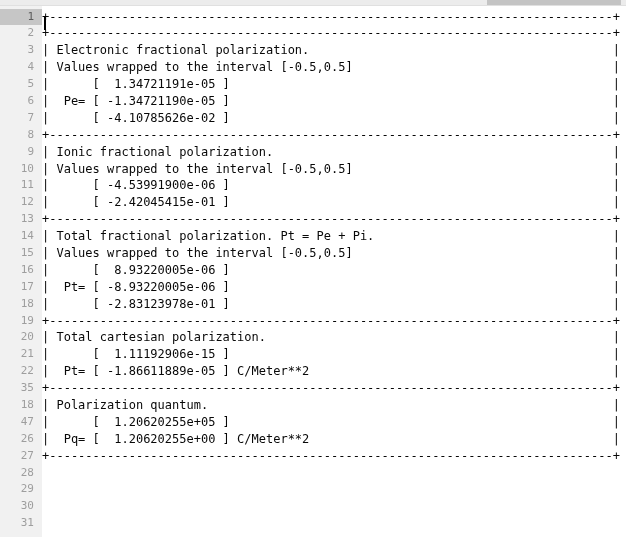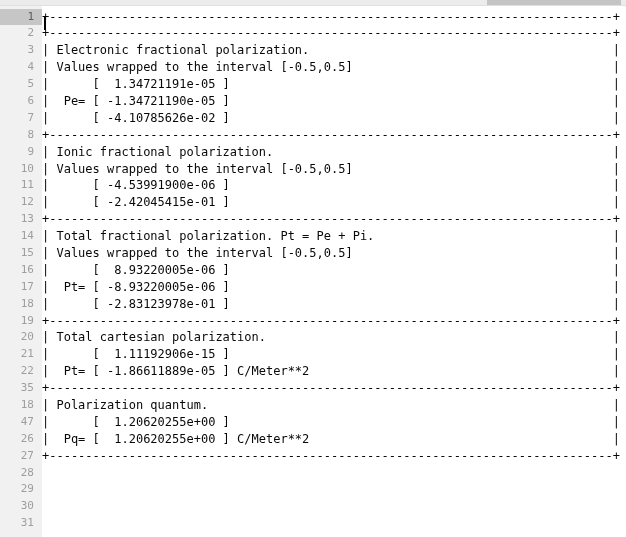--- a/index.html
+++ b/index.html
@@ -90,18 +90,18 @@
       <div class="code-line">| Values wrapped to the interval [-0.5,0.5]                                    |</div>
       <div class="code-line">|      [  8.93220005e-06 ]                                                     |</div>
       <div class="code-line">|  Pt= [ -8.93220005e-06 ]                                                     |</div>
       <div class="code-line">|      [ -2.83123978e-01 ]                                                     |</div>
       <div class="code-line">+------------------------------------------------------------------------------+</div>
       <div class="code-line">| Total cartesian polarization.                                                |</div>
       <div class="code-line">|      [  1.11192906e-15 ]                                                     |</div>
       <div class="code-line">|  Pt= [ -1.86611889e-05 ] C/Meter**2                                          |</div>
       <div class="code-line">+------------------------------------------------------------------------------+</div>
       <div class="code-line">| Polarization quantum.                                                        |</div>
-      <div class="code-line">|      [  1.20620255e+00 ]                                                     |</div>
+      <div class="code-line">|      [  1.20620255e+05 ]                                                     |</div>
       <div class="code-line">|  Pq= [  1.20620255e+00 ] C/Meter**2                                          |</div>
       <div class="code-line">+------------------------------------------------------------------------------+</div>
     </div>
 
 </div>
 
 </body></html>

